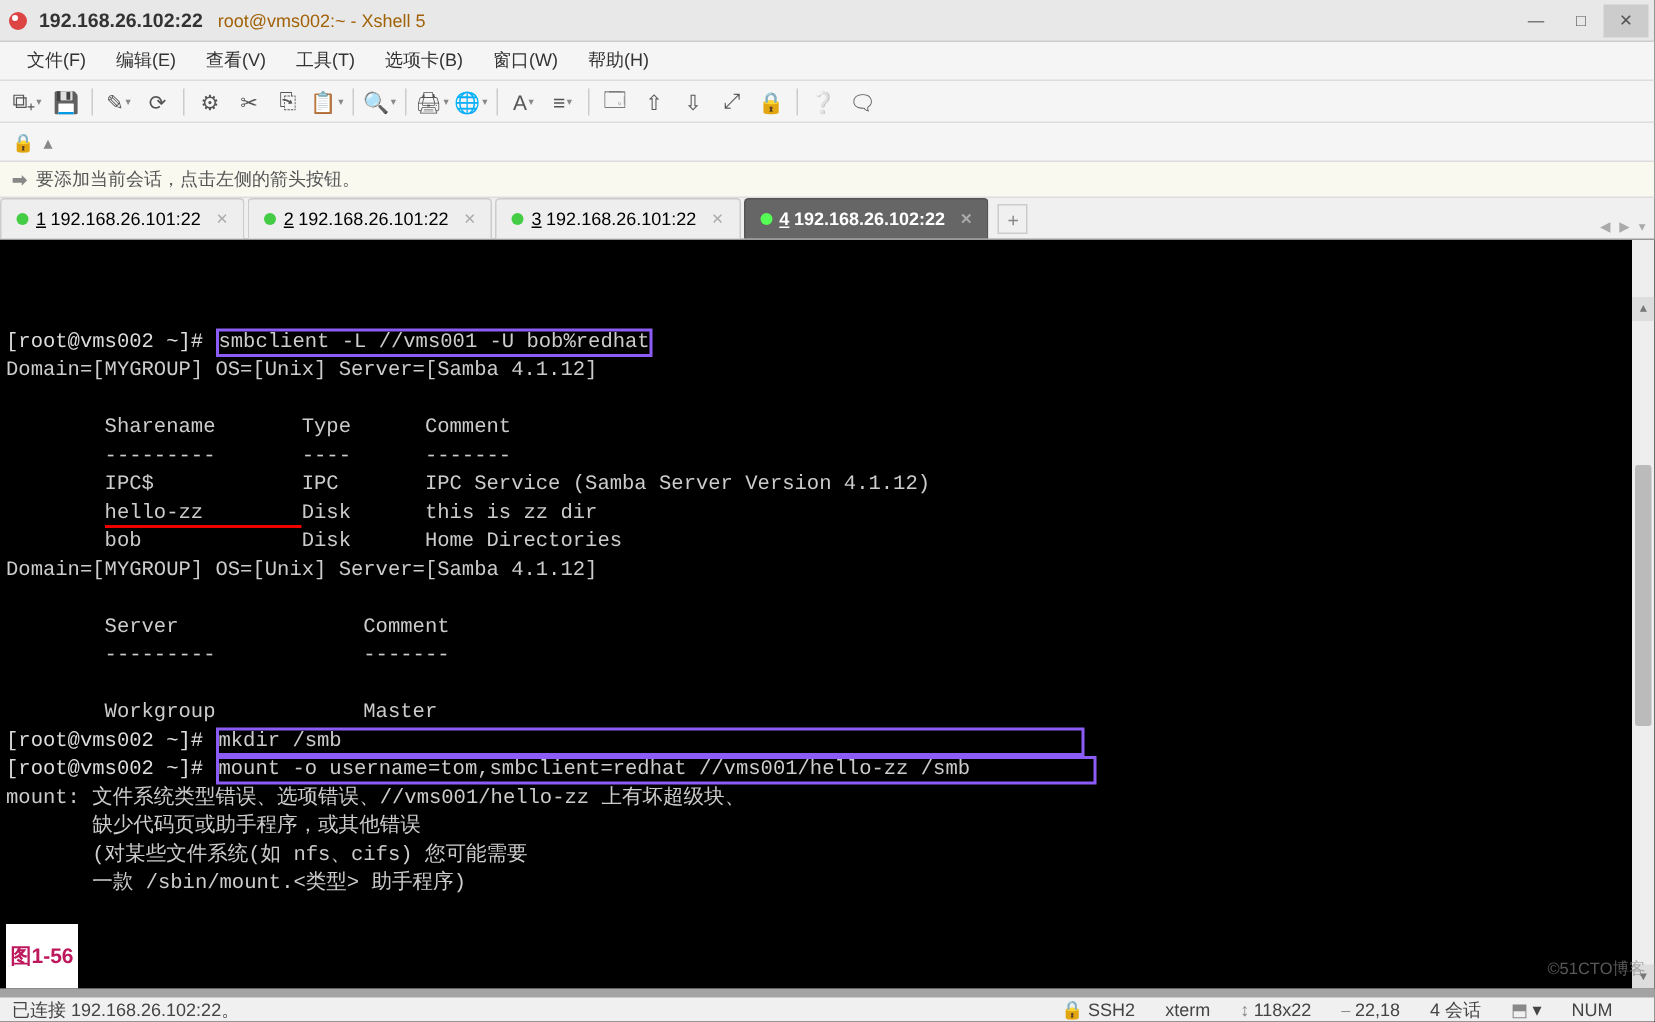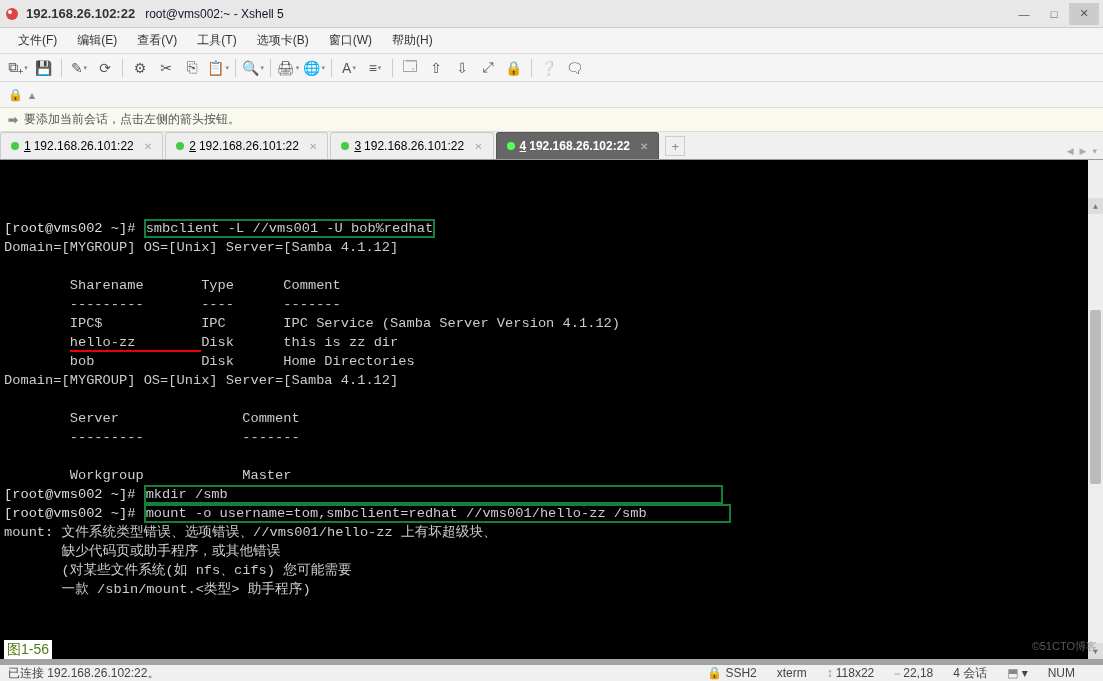--- a/index.html
+++ b/index.html
@@ -16,21 +16,21 @@
 .title-bar {
   background: #e8e8e8;
   border-bottom: 1px solid #ccc;
   display: flex;
   align-items: center;
   height: 28px;
   padding: 0 4px;
 }
 .title-bar .app-icon { width: 16px; height: 16px; margin-right: 6px; color: #d44; }
 .title-bar .title-text { font-weight: bold; color: #333; font-size: 13px; }
-.title-bar .subtitle-text { margin-left: 10px; color: #0f172a; font-size: 12px; }
+.title-bar .subtitle-text { margin-left: 10px; color: #a16207; font-size: 12px; }
 .title-bar .win-ctrls { margin-left: auto; display: flex; gap: 0; }
 .title-bar .win-btn {
   width: 30px; height: 22px;
   display: flex; align-items: center; justify-content: center;
   color: #555; font-size: 11px; cursor: pointer;
 }
 .title-bar .win-btn.close-btn { background: #ccc; }
 .menu-bar {
   background: #f5f5f5;
   border-bottom: 1px solid #ddd;
@@ -115,28 +115,28 @@
   color: #ccc;
   font-family: "Courier New", "Consolas", monospace;
   font-size: 13.7px;
   line-height: 19px;
   padding: 2px 4px;
   overflow: hidden;
   white-space: pre;
   position: relative;
 }
 .terminal .prompt-user { color: #ddd; }
-.terminal .hl-box { border: 2px solid #15803d; padding: 0; display: inline; }
+.terminal .hl-box { border: 2px solid #8b5cf6; padding: 0; display: inline; }
 .terminal .underline-red { border-bottom: 2px solid #e00; }
 .fig-label {
   position: absolute;
   bottom: 0px; left: 4px;
-  color: #4d7c0f; font-family: "SimHei", sans-serif;
-  font-weight: normal; font-size: 14px; background: #fff;
-  padding: 0 3px;
+  color: #be185d; font-family: "SimHei", sans-serif;
+  font-weight: bold; font-size: 14px; background: #fff;
+  padding: 12px 3px;
 }
 .watermark {
   position: absolute;
   bottom: 3px; right: 6px;
   color: #888; font-size: 11px;
   font-family: Liberation Sans, sans-serif;
   opacity: 0.65;
 }
 .scrollbar {
   position: absolute;

